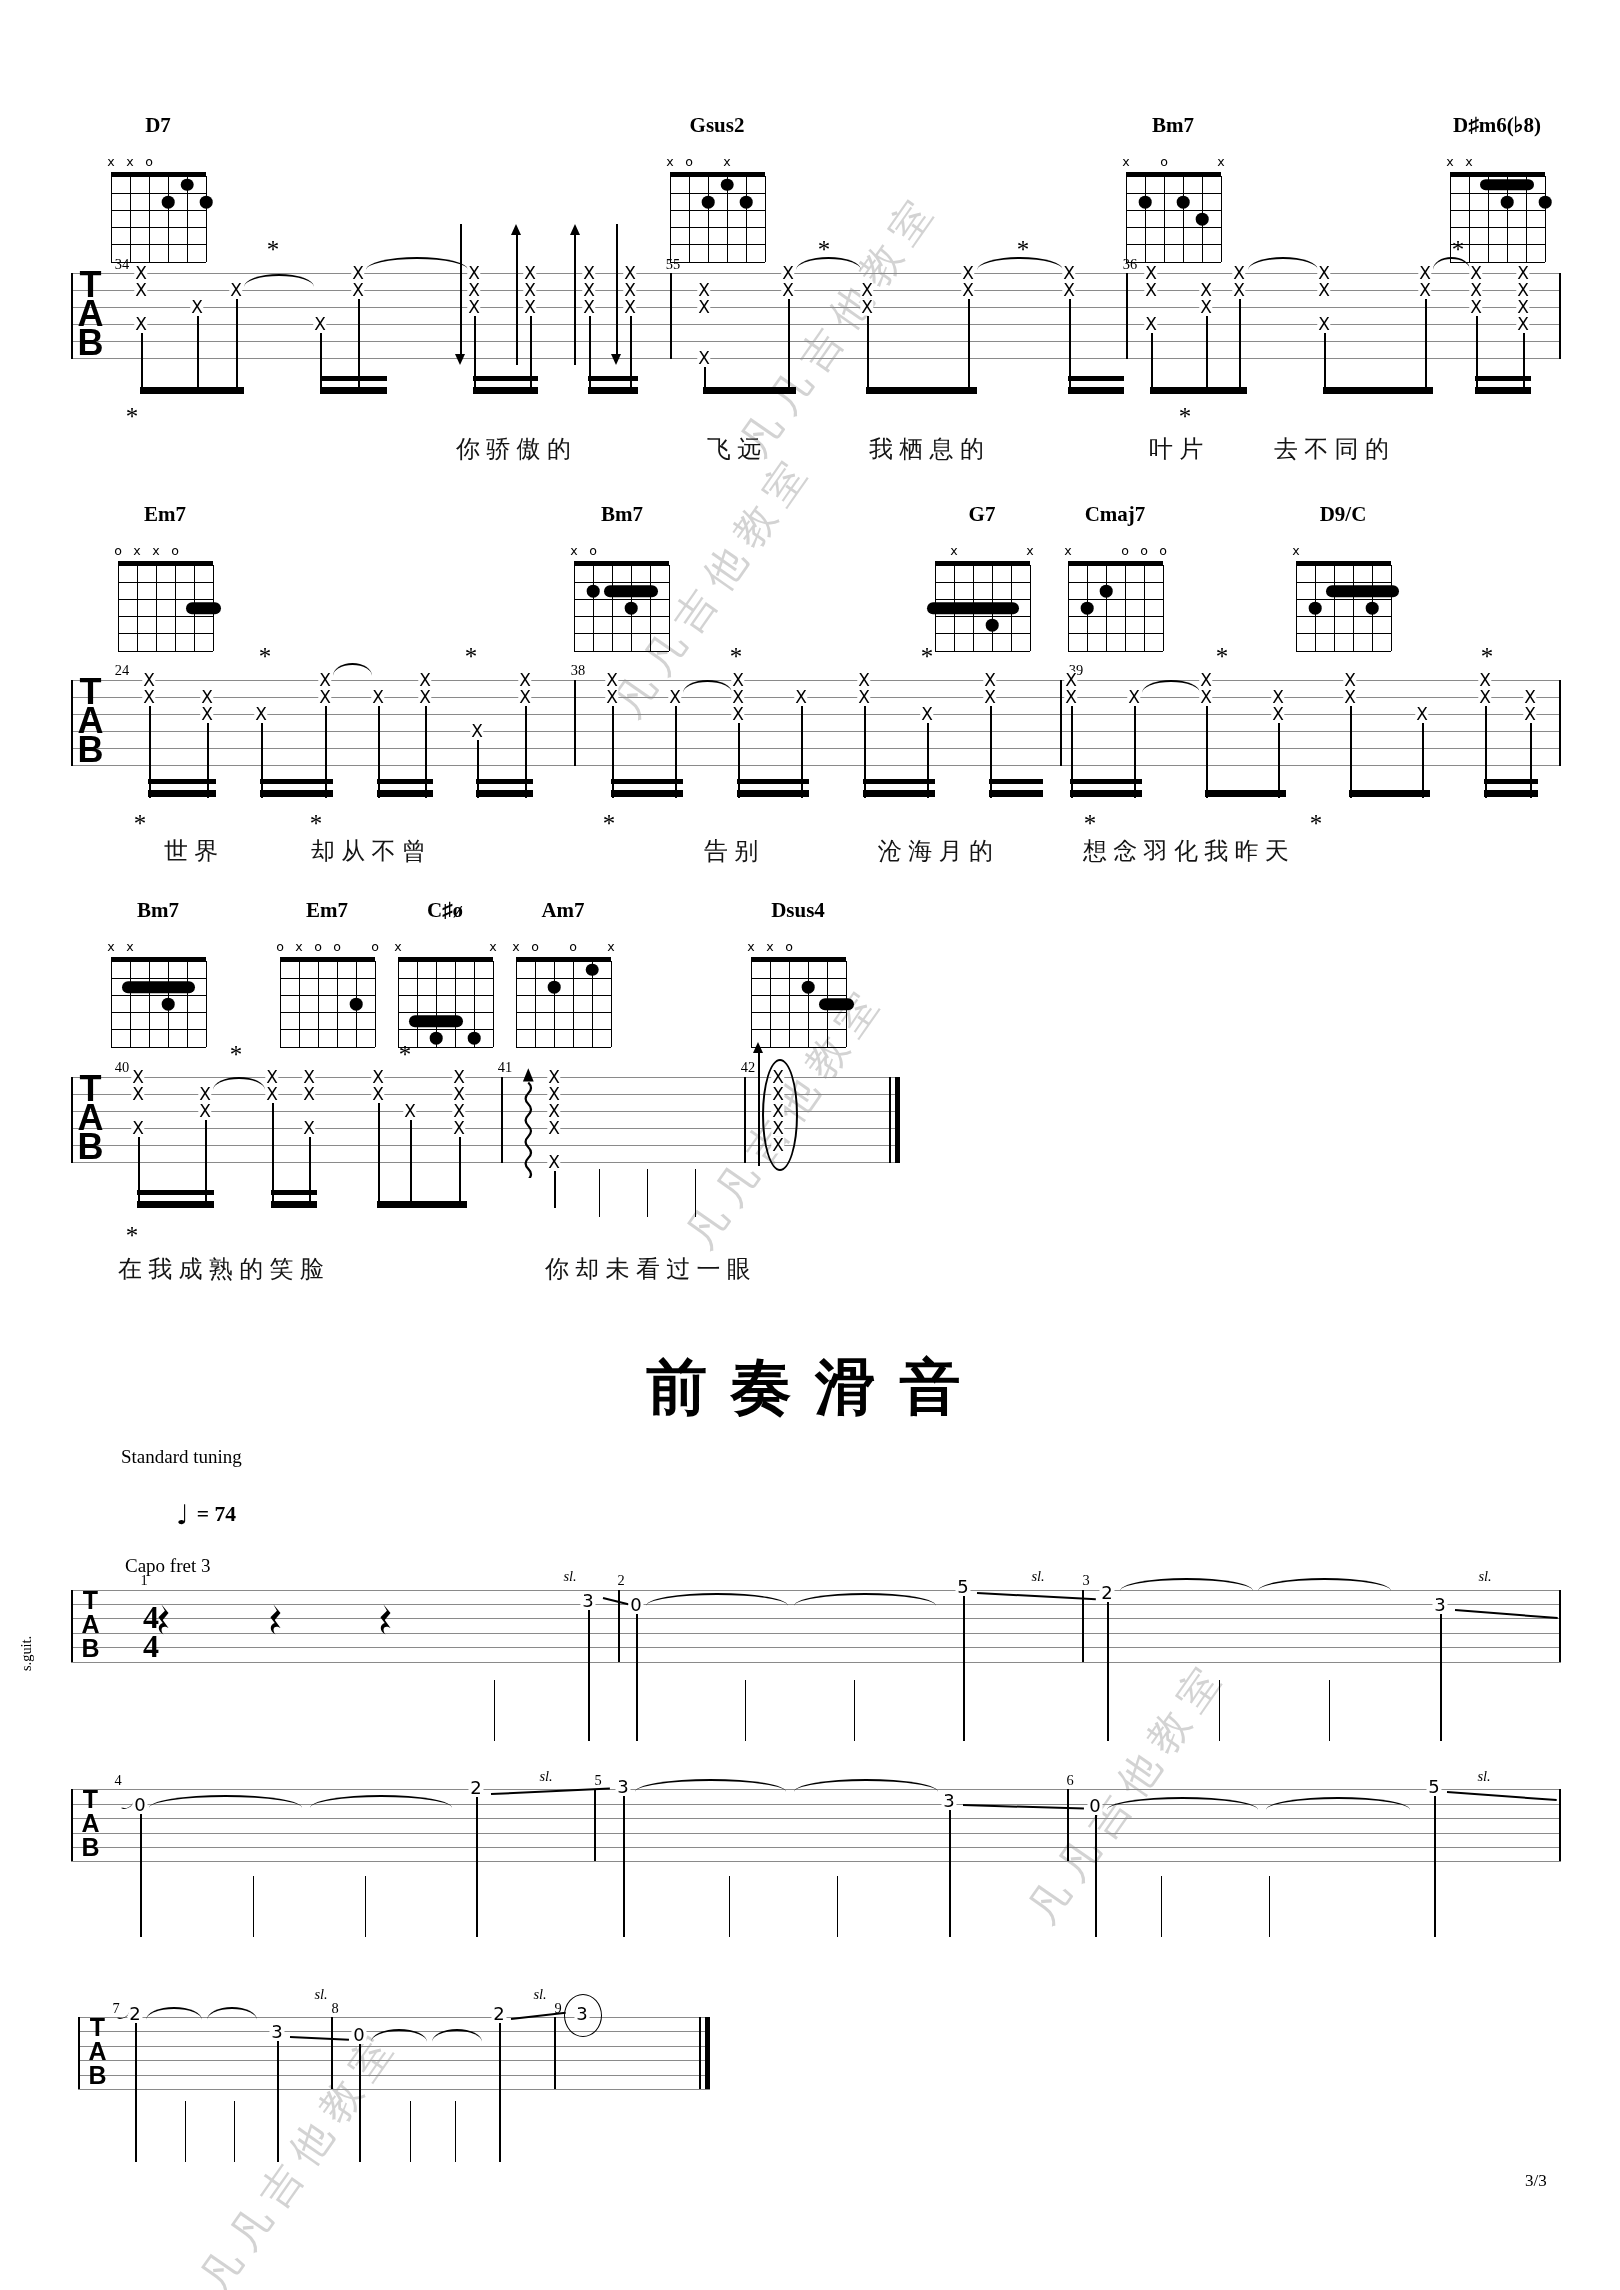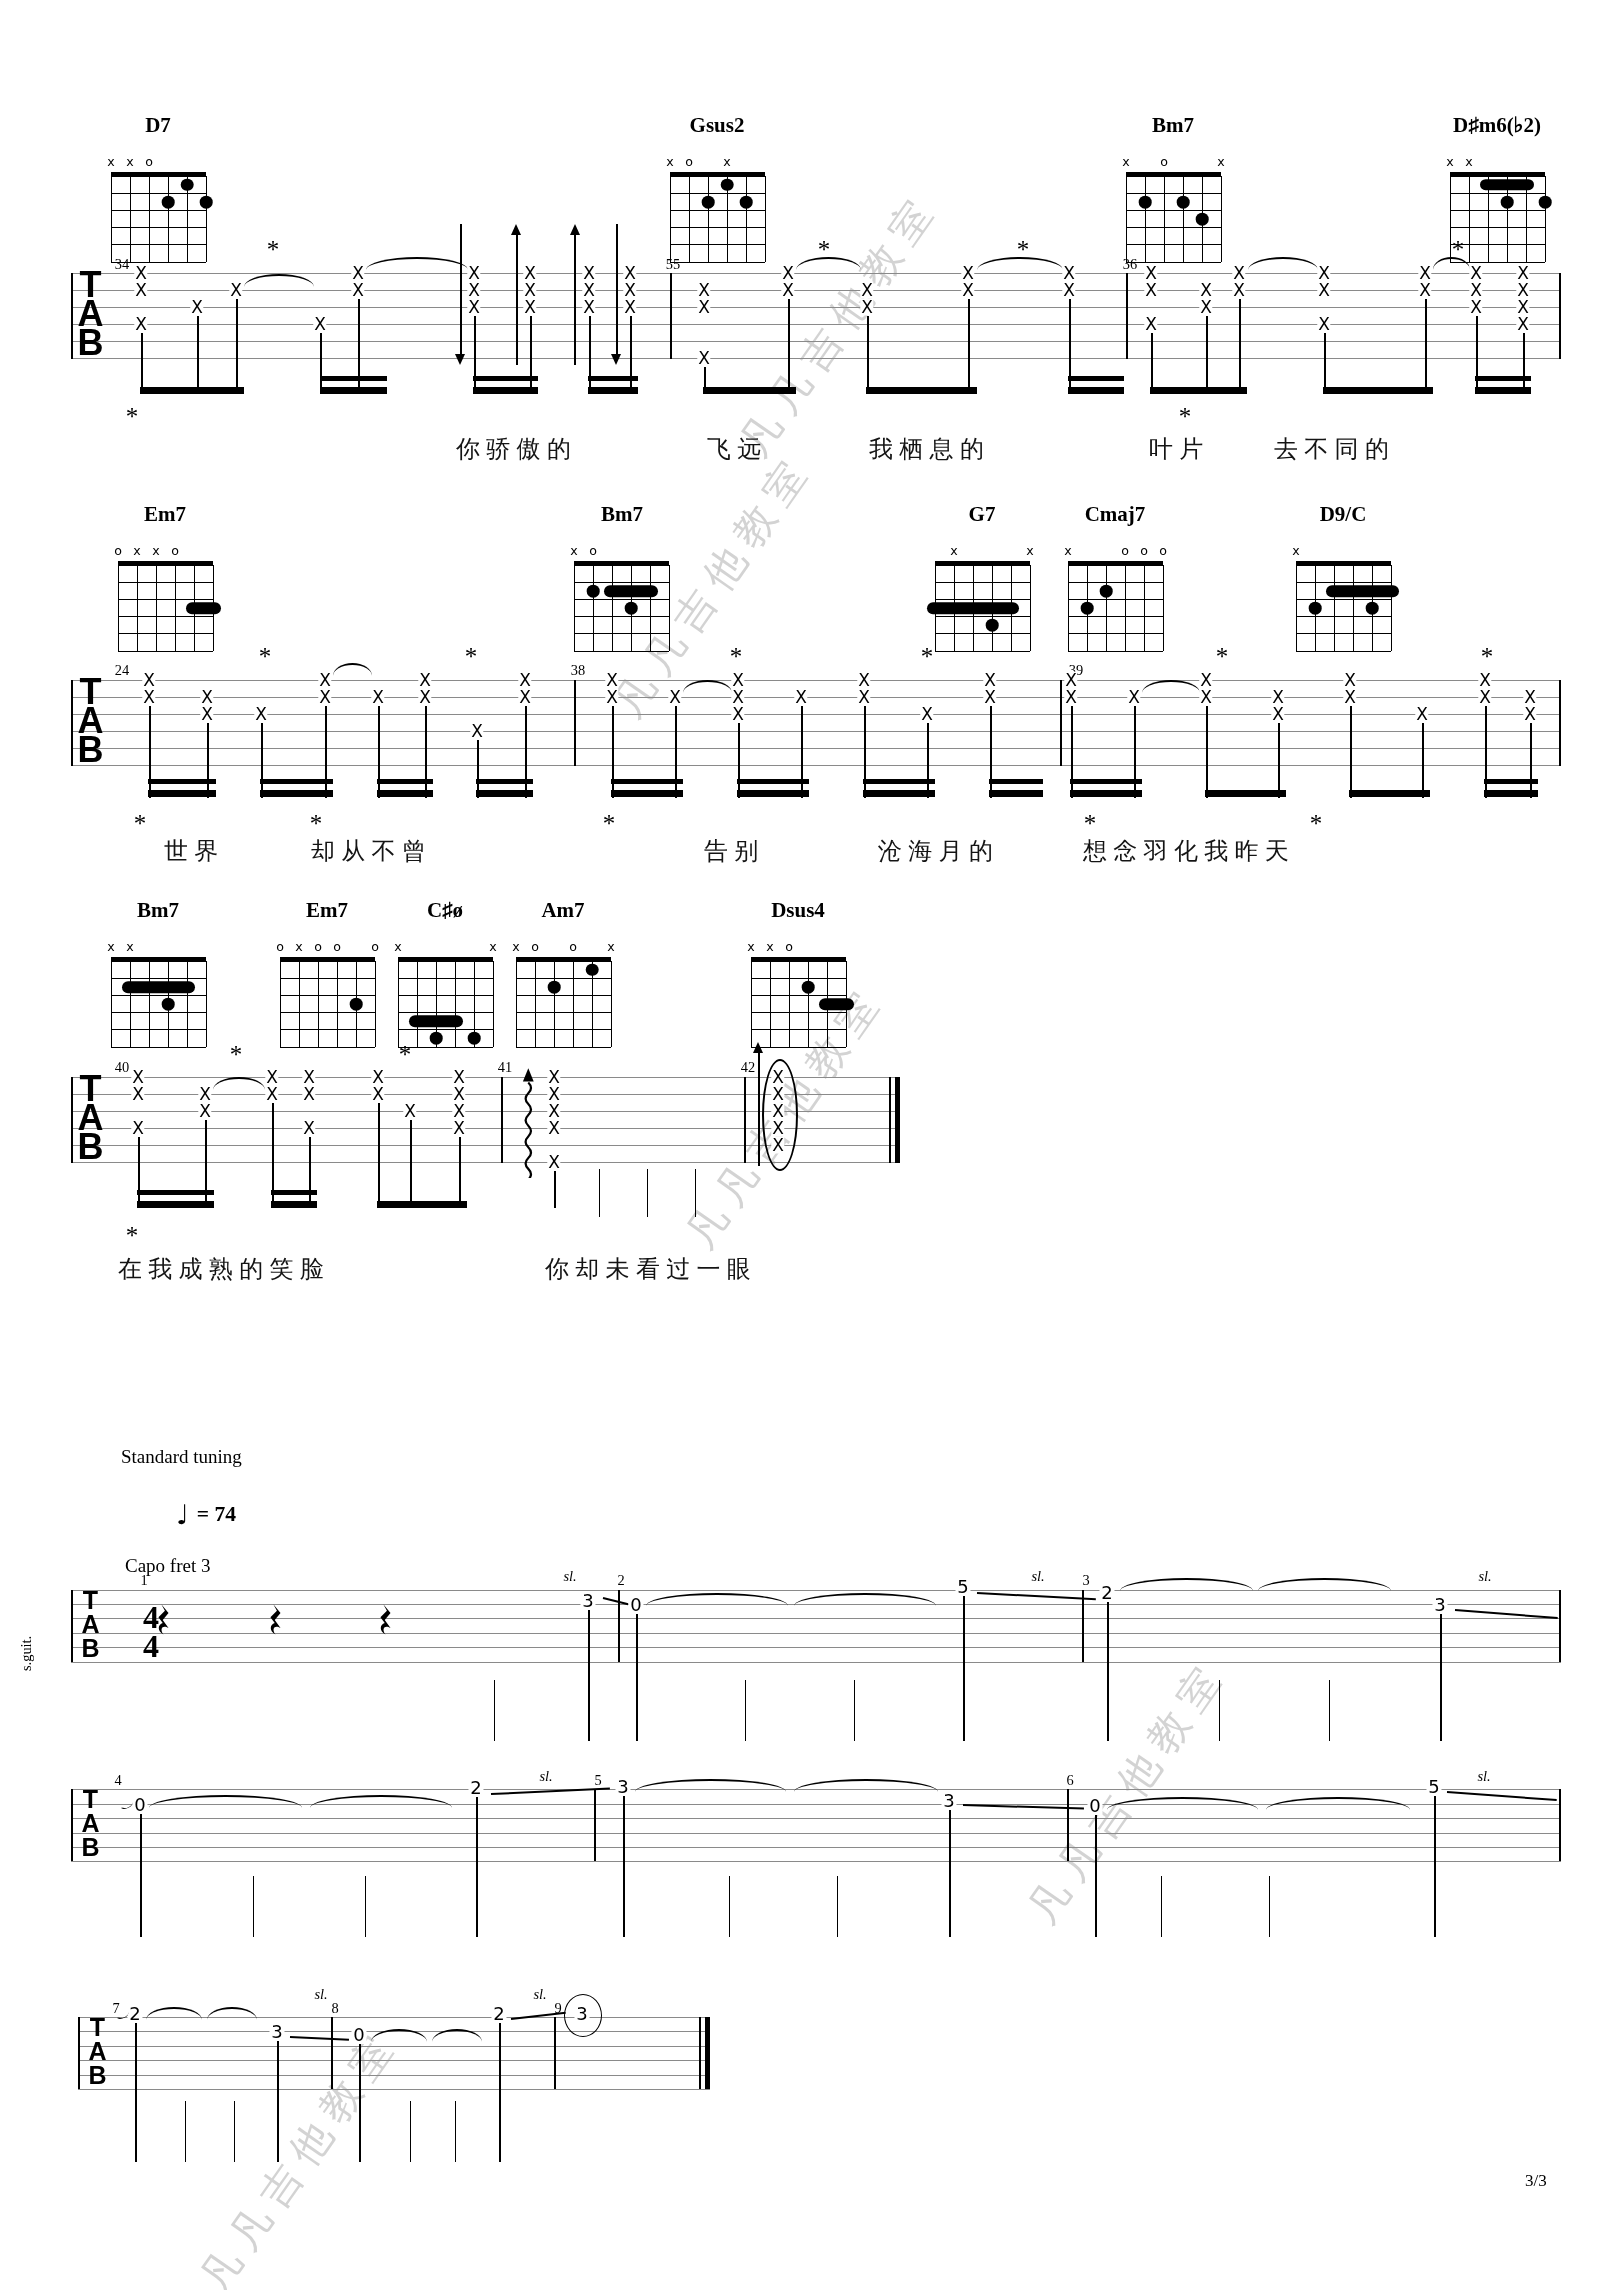--- a/index.html
+++ b/index.html
@@ -135,21 +135,21 @@
         <div class="gl" style="left: 0px; top: 34px; width: 95px; height: 0.9px;"></div>
         <div class="gl" style="left: 0px; top: 51px; width: 95px; height: 0.9px;"></div>
         <div class="gl" style="left: 0px; top: 68px; width: 95px; height: 0.9px;"></div>
         <div class="gl" style="left: 0px; top: 86px; width: 95px; height: 0.9px;"></div>
         <div class="cm" style="left: 0px; top: -21.6px;">x</div>
         <div class="cm" style="left: 19px; top: -21.6px;">x</div>
         <div class="dot" style="left: 57px; top: 26px;"></div>
         <div class="dot" style="left: 95px; top: 26px;"></div>
         <div class="cbar" style="left: 30px; top: 8.6px; width: 54px;"></div>
       </div>
-      <div class="cname" style="left: 1497px; top: 113px;">D♯m6(♭2)</div>
+      <div class="cname" style="left: 1497px; top: 113px;">D♯m6(♭8)</div>
       <div style="position: absolute; left: 118px; top: 565px; width: 95px; height: 86px;">
         <div class="gl" style="left: 0px; top: 0px; width: 0.9px; height: 86px;"></div>
         <div class="gl" style="left: 19px; top: 0px; width: 0.9px; height: 86px;"></div>
         <div class="gl" style="left: 38px; top: 0px; width: 0.9px; height: 86px;"></div>
         <div class="gl" style="left: 57px; top: 0px; width: 0.9px; height: 86px;"></div>
         <div class="gl" style="left: 76px; top: 0px; width: 0.9px; height: 86px;"></div>
         <div class="gl" style="left: 95px; top: 0px; width: 0.9px; height: 86px;"></div>
         <div class="gl" style="left: 0px; top: -3.6px; width: 95px; height: 4.5px;"></div>
         <div class="gl" style="left: 0px; top: 17px; width: 95px; height: 0.9px;"></div>
         <div class="gl" style="left: 0px; top: 34px; width: 95px; height: 0.9px;"></div>
@@ -806,20 +806,21 @@
       <div class="stem" style="left: 135px; top: 2023px; height: 139px;"></div>
       <div class="stem" style="left: 277px; top: 2041px; height: 121px;"></div>
       <div class="stem" style="left: 359px; top: 2044px; height: 118px;"></div>
       <div class="stem" style="left: 499px; top: 2023px; height: 139px;"></div>
       <div class="tick" style="left: 185px; top: 2101px; height: 61px;"></div>
       <div class="tick" style="left: 234px; top: 2101px; height: 61px;"></div>
       <div class="tick" style="left: 410px; top: 2101px; height: 61px;"></div>
       <div class="tick" style="left: 455px; top: 2101px; height: 61px;"></div>
       <div class="ell" style="left: 564px; top: 1994px; width: 36px; height: 41px; border-width: 1.8px;"></div>
     </div>
+  <div class="title">前奏滑音</div>
   <div class="tun">Standard tuning</div>
   <div class="tempo">
     <span class="q">♩</span>
     <span class="v">= 74</span>
   </div>
   <div class="capo">Capo fret 3</div>
   <div class="inst">s.guit.</div>
   <div class="pnum">3/3</div>
 </div>
 

